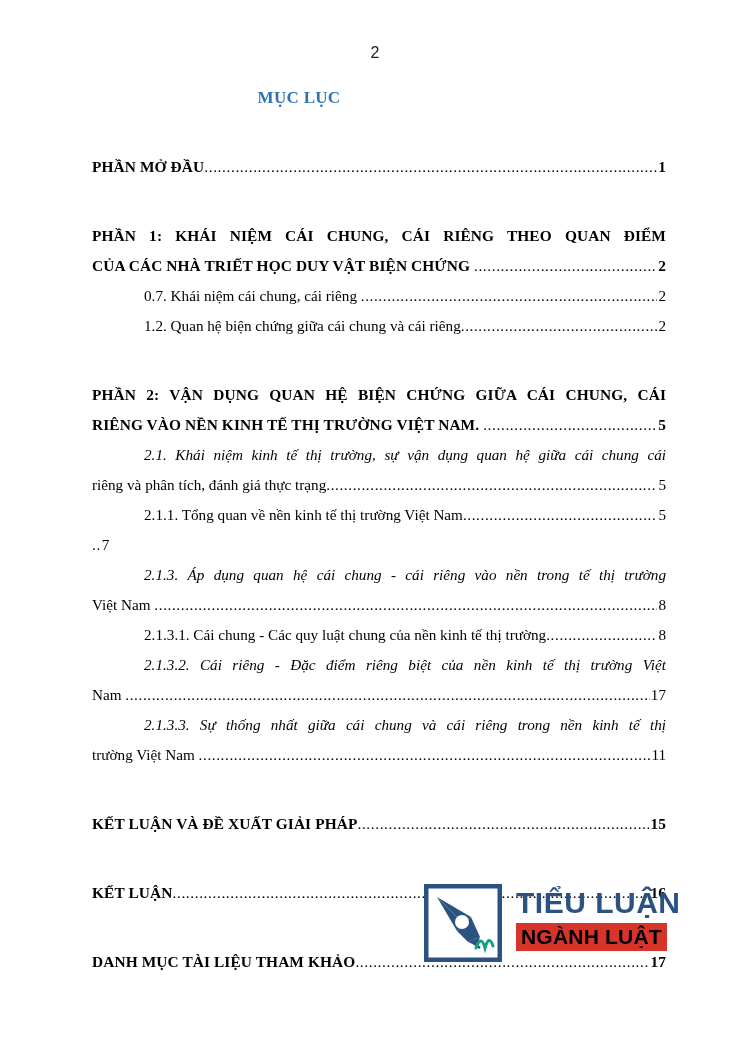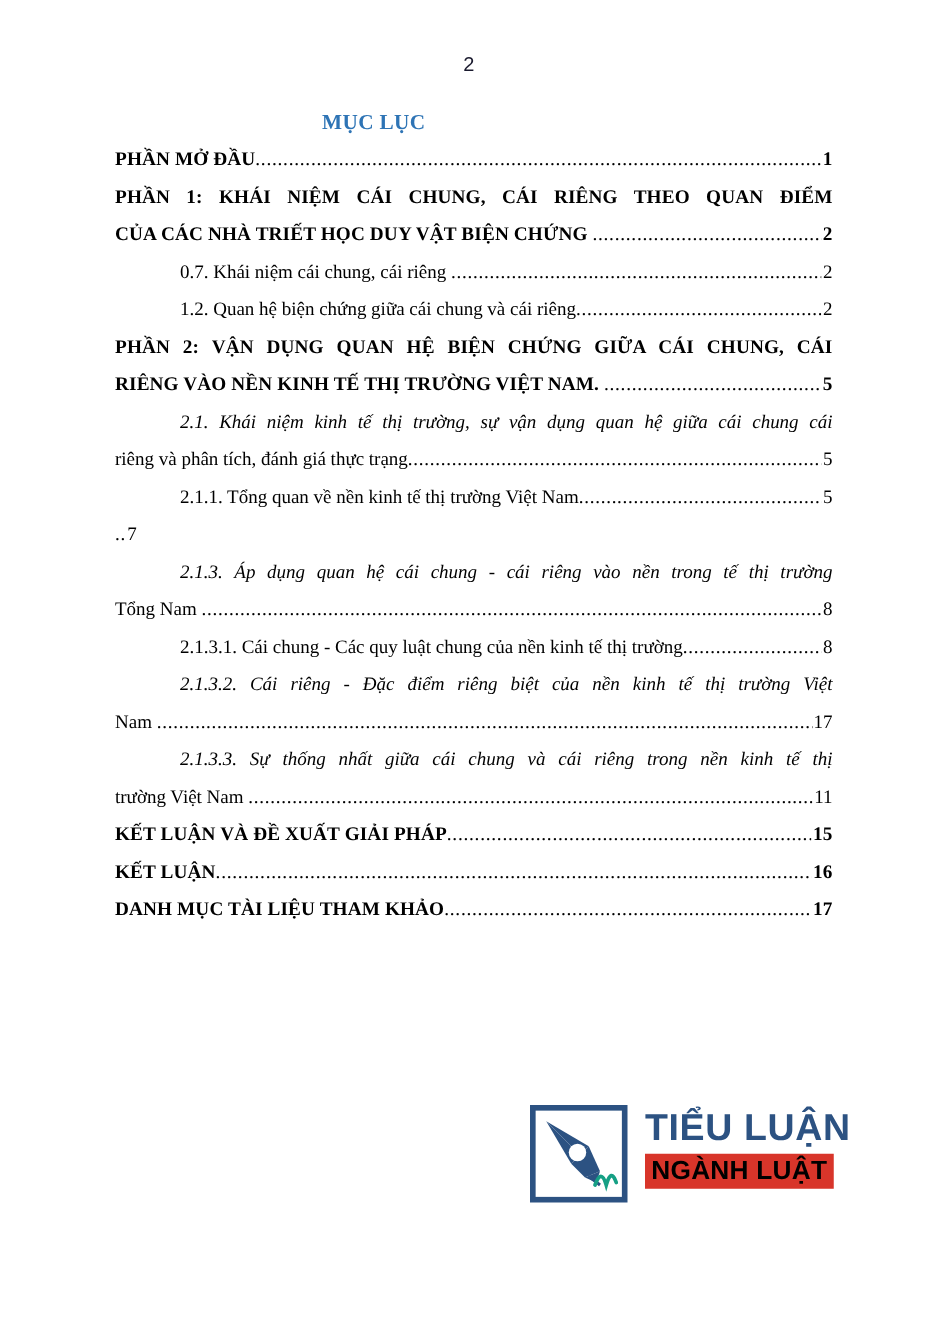--- a/index.html
+++ b/index.html
@@ -63,20 +63,21 @@
     line-height: 30px;
     font-size: 15.2px;
     text-align: justify;
     text-justify: inter-word;
   }
 
   .lvl1 {
     font-weight: bold;
     font-size: 15.4px;
     letter-spacing: 0.1px;
+    margin-top: 39px;
   }
   .lvl2 {
     font-weight: normal;
     text-indent: 52px;
   }
   .lvl3 {
     font-weight: normal;
     text-indent: 52px;
   }
   .lvl4 {
@@ -233,21 +234,21 @@
       </div>
       <div class="toc-entry lvl3">
         <span class="leader short-dots">
           <span class="dots">..</span>
           <span class="pg">7</span>
         </span>
       </div>
       <div class="toc-entry lvl3">
         <span class="wrapline indent">2.1.3. Áp dụng quan hệ cái chung - cái riêng vào nền trong tế thị trường</span>
         <span class="leader">
-          <span class="lbl">Tổng Nam </span>
+          <span class="lbl">Việt Nam </span>
           <span class="dots">.......................................................................................................................................................................................................</span>
           <span class="pg">8</span>
         </span>
       </div>
       <div class="toc-entry lvl4">
         <span class="leader">
           <span class="lbl" style="padding-left: 52px;">2.1.3.1. Cái chung - Các quy luật chung của nền kinh tế thị trường</span>
           <span class="dots">.......................................................................................................................................................................................................</span>
           <span class="pg">8</span>
         </span>

